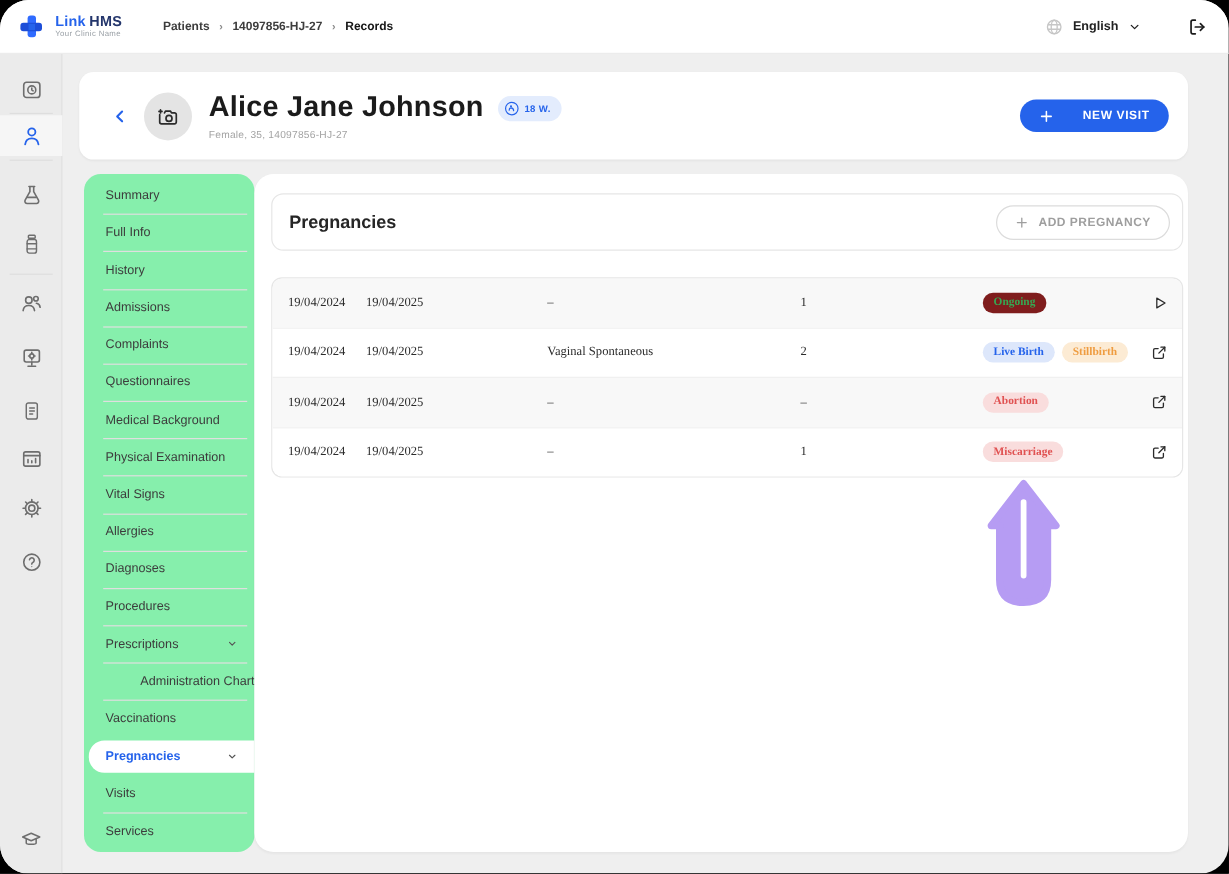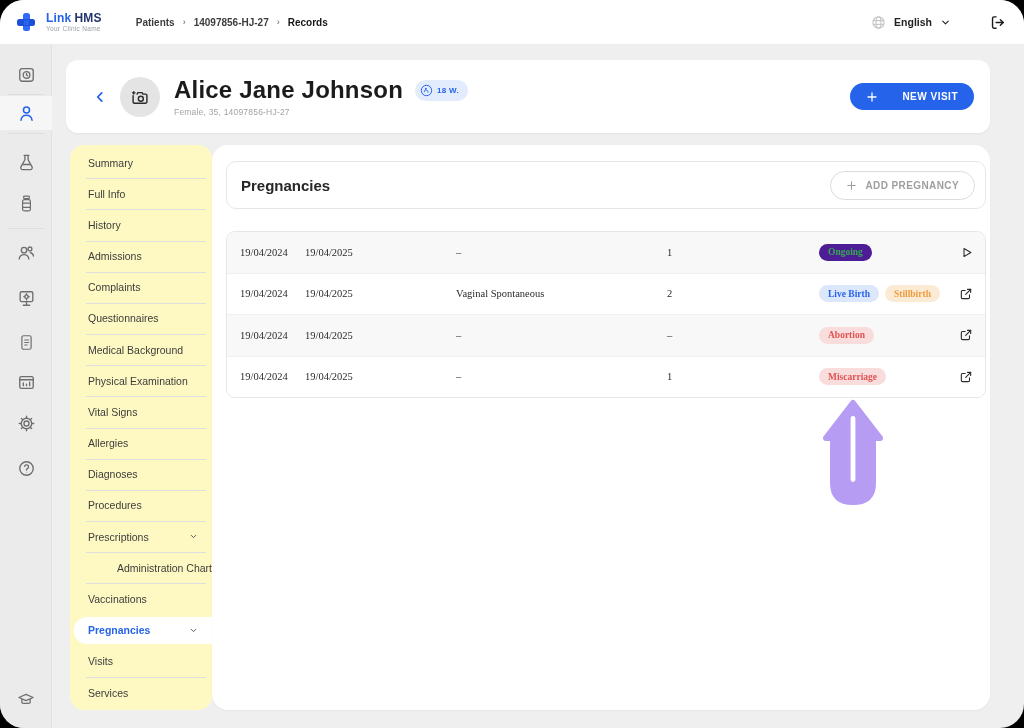--- a/index.html
+++ b/index.html
@@ -35,21 +35,21 @@
   .avatar { margin-left:8px; width:40px; height:40px; border-radius:50%; background:#e4e4e4; display:flex; align-items:center; justify-content:center; cursor:pointer; }
   .pblock { margin-left:14px; display:flex; flex-direction:column; }
   .prow { display:flex; align-items:center; gap:12px; }
   .pname { font-size:24px; font-weight:600; color:#1b1b1b; letter-spacing:.2px; }
   .pbadge { display:flex; align-items:center; gap:4px; background:#e3ecfd; border-radius:11px; height:21px; padding:0 9px 0 5px; }
   .pbadge-text { font-size:8px; font-weight:bold; color:#2563eb; letter-spacing:.3px; }
   .pmeta { font-size:8.5px; color:#a3a3a3; margin-top:3px; letter-spacing:.2px; }
   .new-visit { position:absolute; right:16px; top:23px; height:27px; padding:0 16px; border:none; border-radius:14px; background:#2563eb; color:#fff; font-size:10px; font-weight:bold; letter-spacing:.5px; display:flex; align-items:center; gap:24px; cursor:pointer; font-family:inherit; }
 
   
-  .sidebar { position:absolute; left:70px; top:145px; width:142px; height:565px; background:#fef9c3; border-radius:14px; z-index:1; display:flex; flex-direction:column; padding:2px 0; }
+  .sidebar { position:absolute; left:70px; top:145px; width:142px; height:565px; background:#86efac; border-radius:14px; z-index:1; display:flex; flex-direction:column; padding:2px 0; }
   .sitem { position:relative; flex:1; display:flex; align-items:center; padding-left:18px; font-size:10.5px; color:#3c3c3c; cursor:pointer; }
   .sitem + .sitem::before { content:""; position:absolute; left:16px; right:6px; top:0; height:1px; background:#dfdfdf; }
   .sitem.indent { padding-left:30px;justify-content:flex-end; }
   .sitem .chev { position:absolute; right:14px; }
   .sitem.active { color:#2563eb; font-weight:bold; }
   .sitem.active .pill { position:absolute; left:4px; right:0; top:2px; bottom:2px; background:#fff; border-radius:13px 0 0 13px; z-index:0; }
   .sitem span.lbl { position:relative; z-index:1; }
   .sitem.active::before, .sitem.active + .sitem::before { display:none; }
 
   
@@ -66,21 +66,21 @@
   .trow + .trow { border-top:1px solid #f0f0f0; }
   .c1 { width:65px; padding-left:13px; flex:none; }
   .c2 { width:151px; flex:none; }
   .c3 { width:211px; flex:none; }
   .c4 { width:152px; flex:none; }
   .c5 { flex:1; display:flex; gap:6px; align-items:center; }
   .c6 { width:38px; flex:none; display:flex; justify-content:center; }
   .td { font-size:10.5px; color:#2b2b2b;font-family:Liberation Serif, serif; }
   .c1.td,.c1.th { width:78px; }
   .badge { display:inline-flex; align-items:center; height:17px; padding:0 9px; border-radius:9px; font-size:9.5px; font-weight:bold; }
-  .b-green  { background:#4c1d95; color:#36a852; }
+  .b-green  { background:#7f1d1d; color:#36a852; }
   .b-blue   { background:#dde7fb; color:#2563eb; }
   .b-orange { background:#fcebd4; color:#ef9c40; }
   .b-red    { background:#f9dddd; color:#e05252; }
   .rowbtn { background:none; border:none; width:22px; height:22px; display:flex; align-items:center; justify-content:center; cursor:pointer; padding:0; }
 
   
   .arrow-annot { position:absolute; left:820px; top:399px; z-index:6; pointer-events:none; }
 
   svg { display:block; }
 </style>

